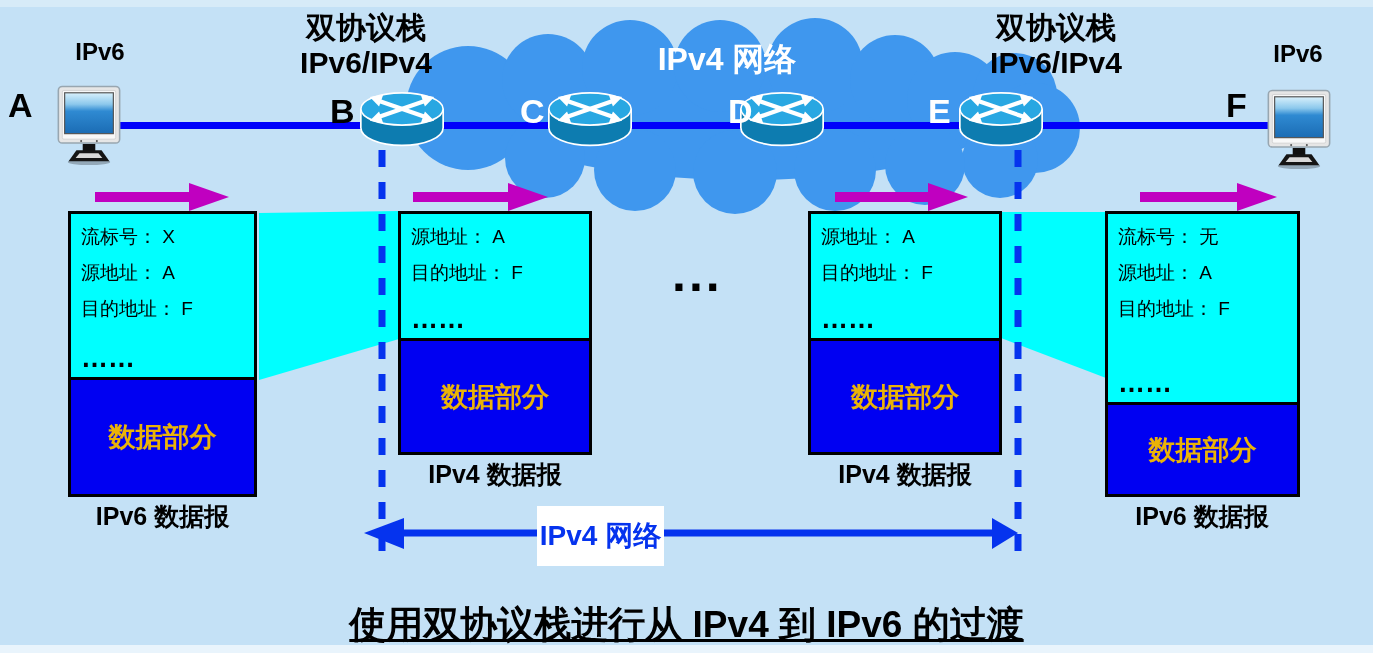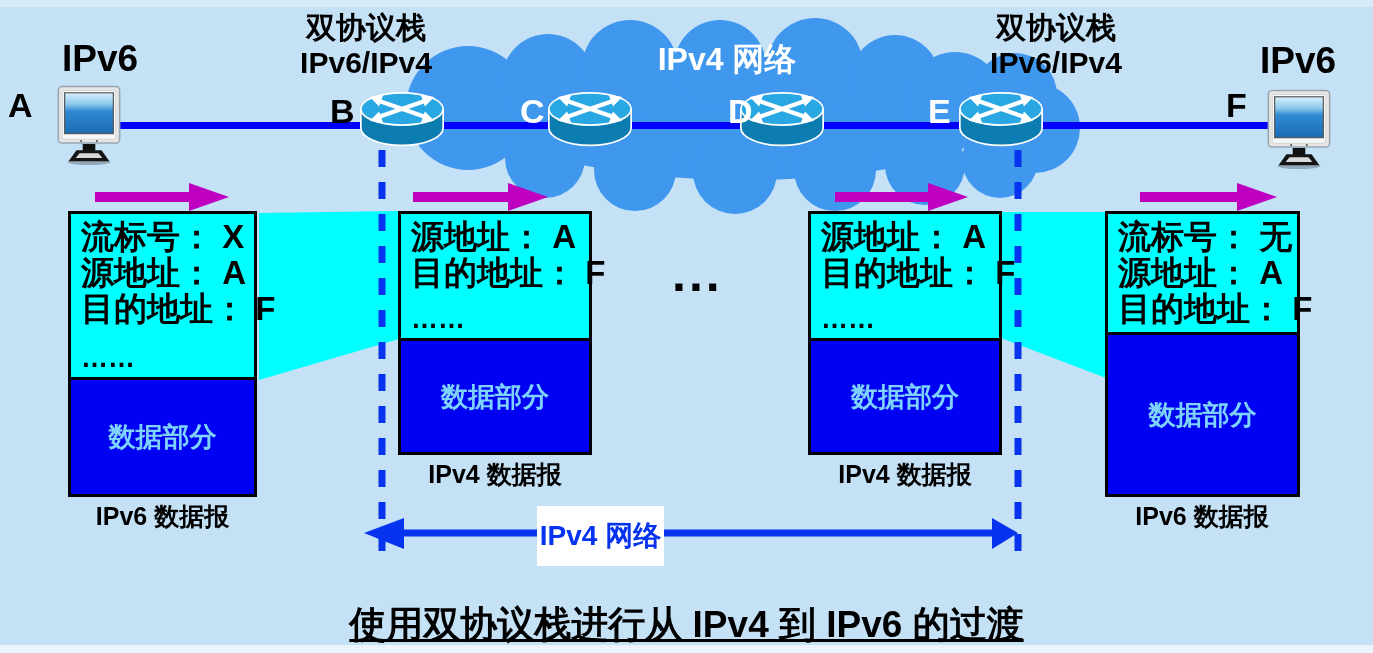--- a/index.html
+++ b/index.html
@@ -6,30 +6,30 @@
   body{font-family:"Liberation Sans","DejaVu Sans",sans-serif;}
   #stage{position:relative;width:1373px;height:653px;background:#c4e1f6;overflow:hidden;}
   .edge-strip{position:absolute;left:0;width:1373px;}
   #strip-top{top:0;height:7px;background:#d7ebf8;}
   #strip-bottom{bottom:0;height:8px;background:#e9f4fc;}
   #gfx{position:absolute;left:0;top:0;z-index:1;}
   .txt{position:absolute;color:#000;font-weight:bold;white-space:nowrap;}
   .center{text-align:center;}
   .white{color:#fff;}
   .node-letter{font-size:34px;z-index:4;}
-  .proto-label{font-size:37px;z-index:4;}
+  .proto-label{font-size:24px;z-index:4;}
   .dual-label{font-size:30px;line-height:35px;z-index:4;}
   .cloud-title{font-size:32px;z-index:4;color:#fff;}
   .icon-wrap{position:absolute;z-index:2;}
   .packet{position:absolute;z-index:3;border:3px solid #000;box-sizing:border-box;display:flex;flex-direction:column;}
   .pkt-header{background:#00ffff;border-bottom:3px solid #000;box-sizing:border-box;display:flex;flex-direction:column;padding:5px 10px 4px 10px;}
-  .pkt-line{font-size:33px;line-height:36px;font-weight:bold;white-space:nowrap;}
+  .pkt-line{font-size:19px;line-height:36px;font-weight:normal;white-space:nowrap;}
   .pkt-dots{font-size:27px;line-height:30px;font-weight:bold;margin-top:auto;}
   .pkt-data{background:#0000f2;flex:1;display:flex;align-items:center;justify-content:center;}
-  .pkt-data-label{color:#7dd3fc;font-size:27px;font-weight:bold;}
+  .pkt-data-label{color:#eab308;font-size:27px;font-weight:bold;}
   .pkt-caption{position:absolute;z-index:3;font-size:25px;font-weight:bold;text-align:center;white-space:nowrap;}
   #transit-ellipsis{left:672px;top:245px;font-size:50px;letter-spacing:3px;z-index:3;}
   #bottom-span-box{position:absolute;left:537px;top:506px;width:127px;height:60px;background:#fff;z-index:3;display:flex;align-items:center;justify-content:center;}
   #bottom-span-label{color:#0533ee;font-size:28px;font-weight:bold;white-space:nowrap;}
   #main-caption{left:0;right:0;top:600px;font-size:37px;z-index:4;text-decoration:underline;}
 </style>
 </head>
 <body>
 
 <div id="stage">
@@ -194,21 +194,21 @@
       <div class="pkt-line">目的地址： F</div>
       <div class="pkt-dots">……</div>
     </div>
     <div class="pkt-data">
       <span class="pkt-data-label">数据部分</span>
     </div>
   </div>
   <div class="pkt-caption" style="left:800px;top:458px;width:210px">IPv4 数据报</div>
 
   <div class="packet" style="left:1105px;top:211px;width:195px;height:286px">
-    <div class="pkt-header" style="height:121px">
+    <div class="pkt-header" style="height:191px">
       <div class="pkt-line">流标号： 无</div>
       <div class="pkt-line">源地址： A</div>
       <div class="pkt-line">目的地址： F</div>
       <div class="pkt-dots">……</div>
     </div>
     <div class="pkt-data">
       <span class="pkt-data-label">数据部分</span>
     </div>
   </div>
   <div class="pkt-caption" style="left:1097px;top:500px;width:210px">IPv6 数据报</div>

